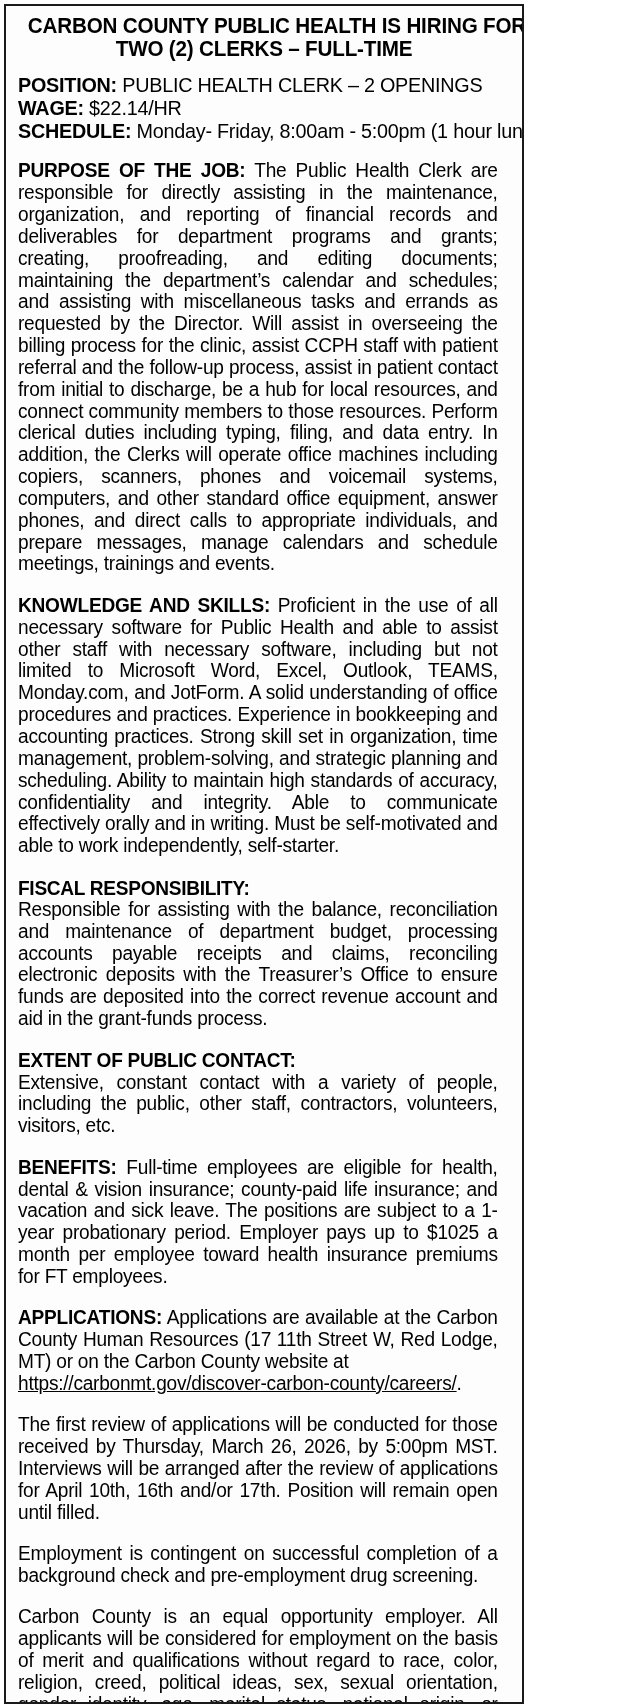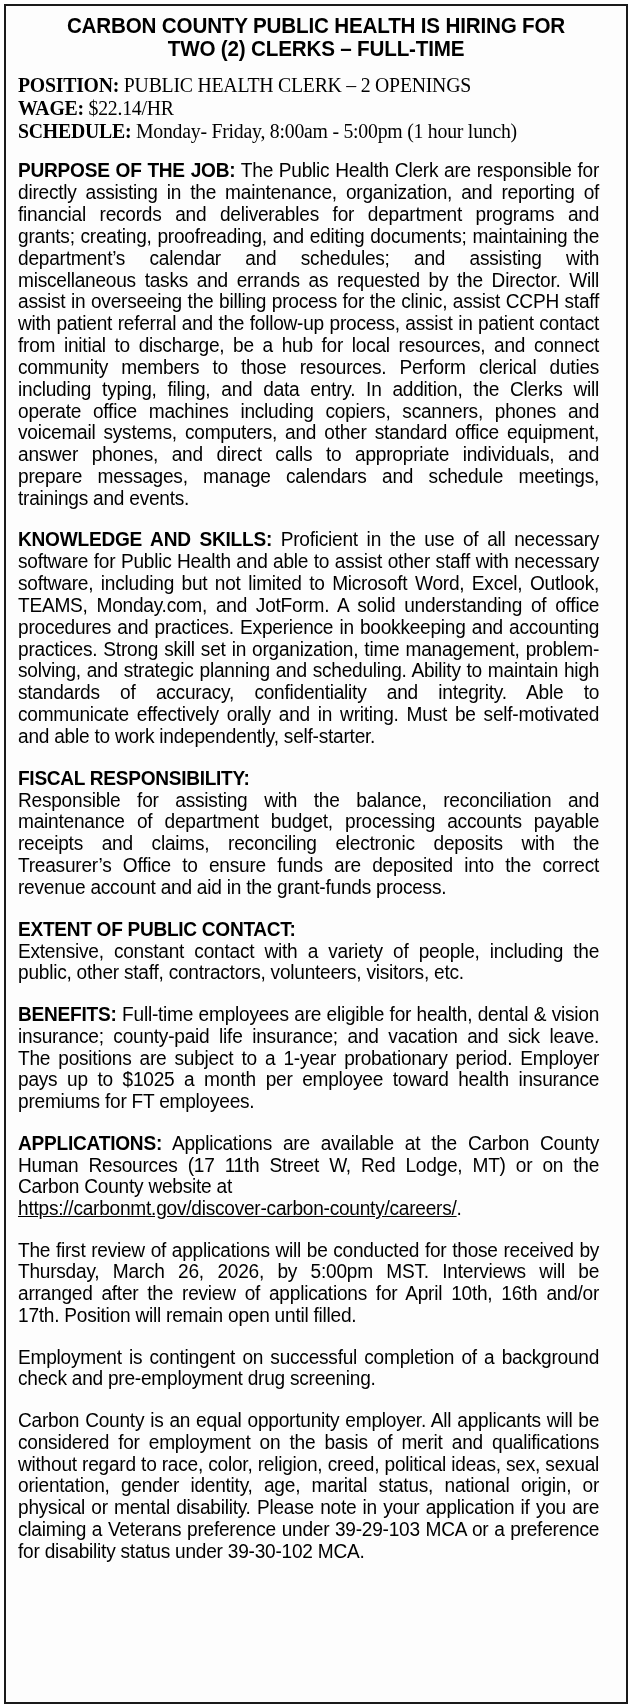--- a/index.html
+++ b/index.html
@@ -12,21 +12,21 @@
     height: 1708px;
     font-family: "Liberation Sans", sans-serif;
     color: #000000;
     -webkit-font-smoothing: antialiased;
   }
 
   .ad-frame {
     position: absolute;
     top: 4px;
     left: 4px;
-    width: 624px;
+    width: 520px;
     height: 1700px;
     box-sizing: border-box;
     border: 2px solid #1a1a1a;
     background: #fdfdfd;
     overflow: hidden;
   }
 
   .ad-inner {
     padding: 9px 12px 6px 12px;
   }
@@ -38,21 +38,21 @@
     font-size: 21.5px;
     line-height: 1.08;
     letter-spacing: -0.2px;
     transform: scaleX(0.96);
     transform-origin: center top;
     margin: 0 0 2px 0;
   }
   .headline-line { display: block; white-space: nowrap; }
 
   
-  .kv-block { margin-top: 13px; font-family: Liberation Serif, serif; }
+  .kv-block { margin-top: 13px; }
   .kv-line {
     font-size: 20.5px;
     line-height: 1.12;
     white-space: nowrap;
     transform: scaleX(0.965);
     transform-origin: left top;
     letter-spacing: -0.25px;
   }
   .kv-line .lbl { font-weight: bold; }
 

